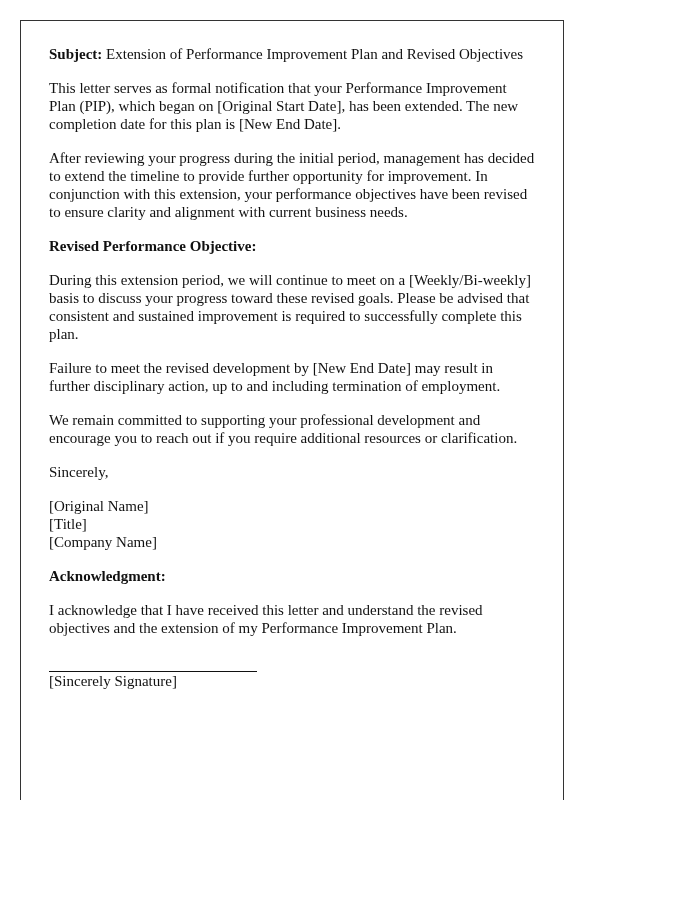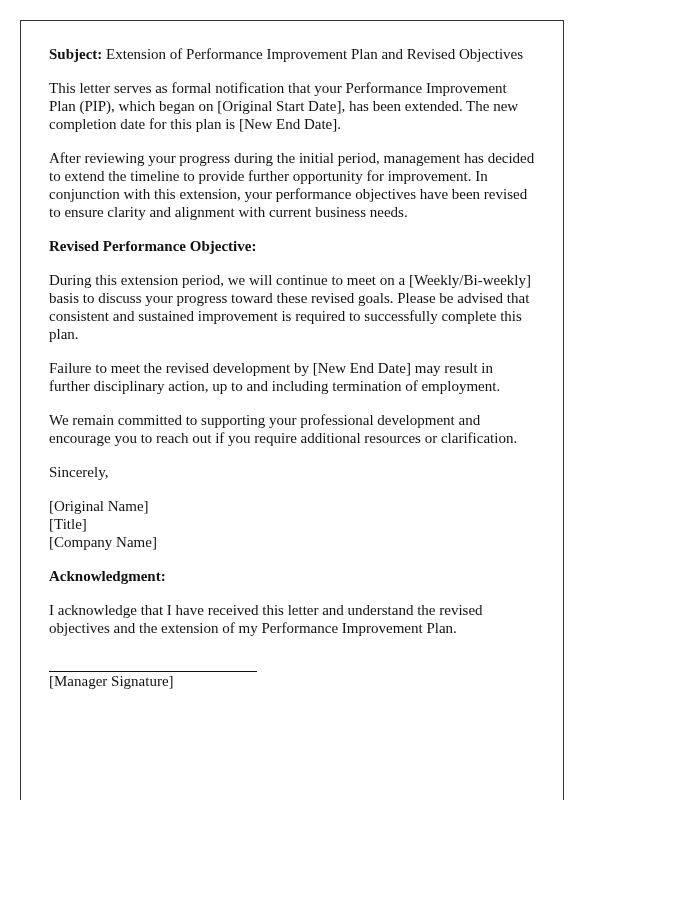--- a/index.html
+++ b/index.html
@@ -39,14 +39,14 @@
   <p>
     <span>[Original Name]</span><br>
     <span>[Title]</span><br>
     <span>[Company Name]</span>
   </p>
 
   <p class="label">Acknowledgment:</p>
   <p class="gap-tight">I acknowledge that I have received this letter and understand the revised objectives and the extension of my Performance Improvement Plan.</p>
 
   <div class="sig-line"></div>
-  <div>[Manager Signature]</div>
+  <div>[Sincerely Signature]</div>
 </div>
 
 </body></html>

